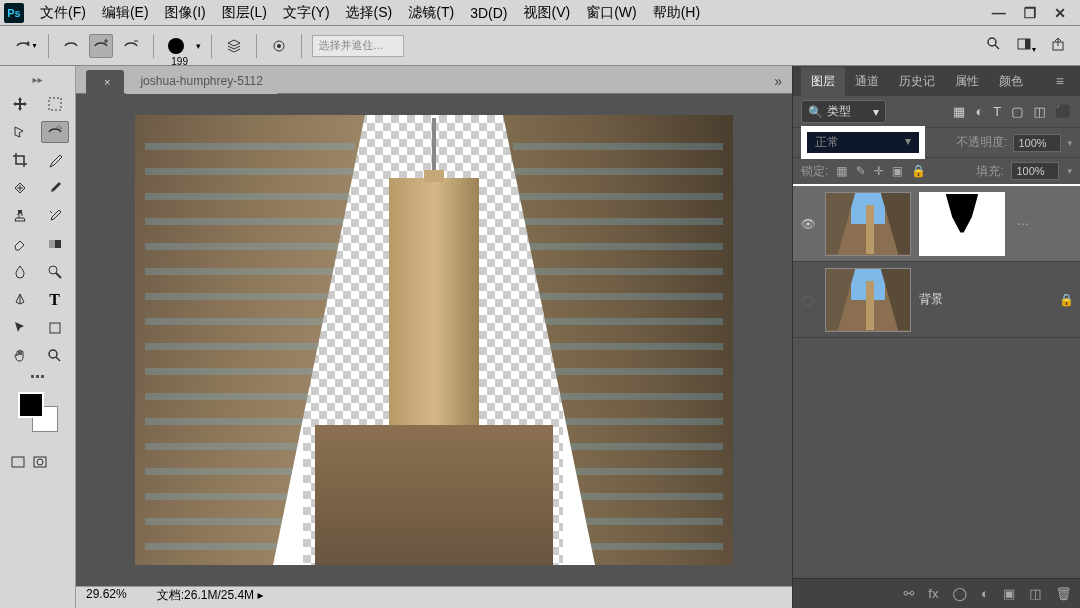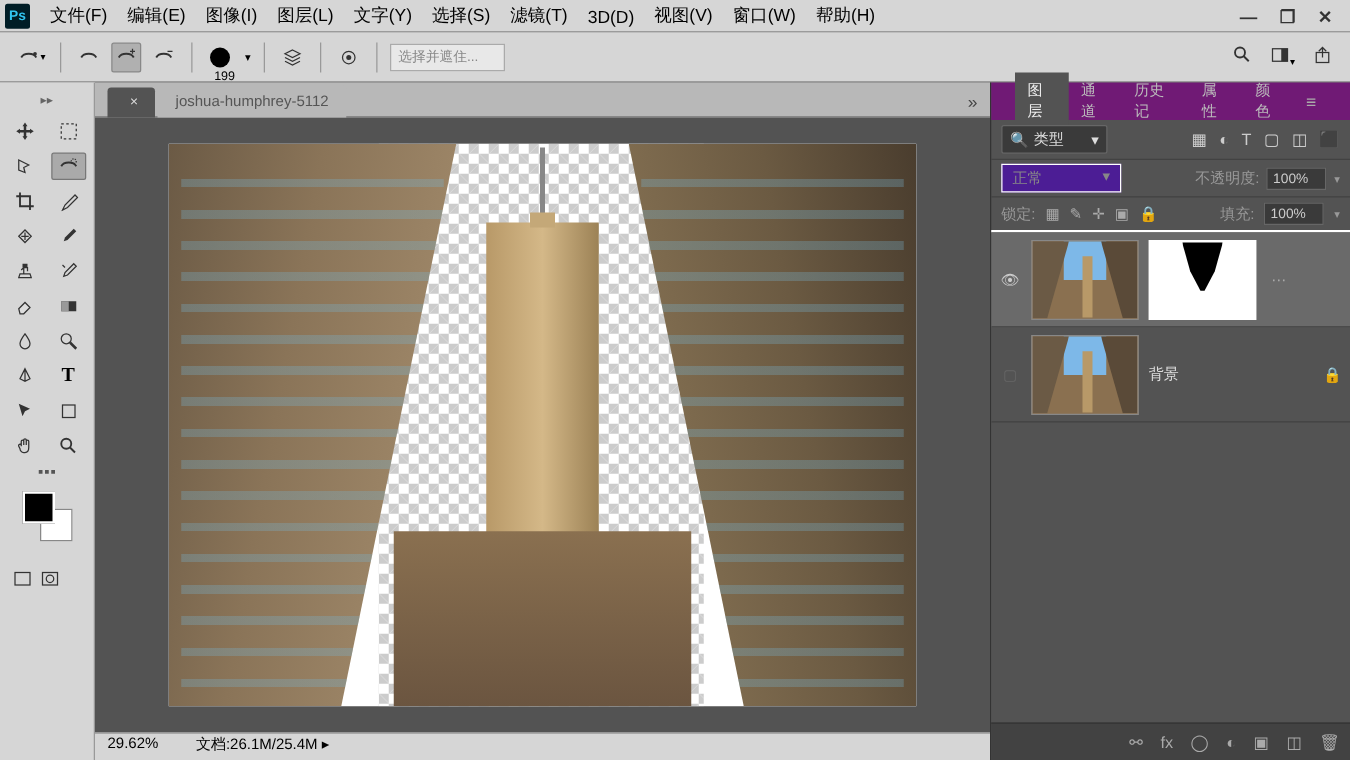--- a/index.html
+++ b/index.html
@@ -39,31 +39,31 @@
 .checker{position:absolute;top:0;right:170px;width:260px;height:100%;background-image:linear-gradient(45deg,#ccc 25%,transparent 25%),linear-gradient(-45deg,#ccc 25%,transparent 25%),linear-gradient(45deg,transparent 75%,#ccc 75%),linear-gradient(-45deg,transparent 75%,#ccc 75%);background-size:16px 16px;background-position:0 0,0 8px,8px -8px,-8px 0;background-color:#fff}
 .bld-left{position:absolute;left:0;top:0;width:230px;height:100%;background:linear-gradient(100deg,#6b5a45 0%,#8a7458 40%,#a89070 100%);clip-path:polygon(0 0,100% 0,60% 100%,0 100%)}
 .bld-right{position:absolute;right:0;top:0;width:230px;height:100%;background:linear-gradient(260deg,#4a3d2e 0%,#6b5a42 40%,#8d7858 100%);clip-path:polygon(0 0,100% 0,100% 100%,40% 100%)}
 .wins{position:absolute;top:10px;left:10px;right:10px;bottom:10px;background-image:repeating-linear-gradient(to bottom,transparent 0,transparent 18px,rgba(120,180,210,0.3) 18px,rgba(120,180,210,0.3) 25px)}
 .tower{position:absolute;left:50%;top:14%;transform:translateX(-50%);width:90px;height:86%;background:linear-gradient(to right,#b89968 0%,#d4b888 50%,#9c8256 100%)}
 .tower::before{content:"";position:absolute;top:-60px;left:50%;transform:translateX(-50%);width:4px;height:60px;background:#888}
 .tower-top{position:absolute;top:-8px;left:50%;transform:translateX(-50%);width:20px;height:12px;background:#c4a878}
 .bld-bot{position:absolute;bottom:0;left:180px;right:180px;height:140px;background:linear-gradient(to top,#6b5540,#8a7050)}
 .statusbar{height:22px;background:#d6d6d6;display:flex;align-items:flex-start;padding:0 10px;font-size:11px;gap:30px;border-top:1px solid #999}
 .panels{width:288px;background:#535353;display:flex;flex-direction:column;border-left:1px solid #333}
-.panel-tabs{height:30px;background:#701a75;display:flex;align-items:center;padding:0 19px}
+.panel-tabs{height:30px;background:#404040;display:flex;align-items:center;padding:0 8px}
 .panel-tab{padding:6px 10px;color:#bbb;font-size:12px;cursor:pointer}
 .panel-tab.active{background:#535353;color:#eee}
 .panel-menu{margin-left:auto;color:#aaa;padding:4px 8px;cursor:pointer;font-size:14px}
 .layer-filter{height:32px;display:flex;align-items:center;padding:0 8px;gap:8px;border-bottom:1px solid #424242}
 .filter-select{display:flex;align-items:center;background:#3a3a3a;border:1px solid #666;border-radius:2px;padding:2px 6px;color:#ddd;font-size:11px;gap:4px}
 .filter-icons{display:flex;gap:10px;margin-left:auto}
 .filter-icons span{color:#ccc;cursor:pointer;font-size:13px}
 .layer-opts{height:30px;display:flex;align-items:center;padding:0 8px;gap:6px;border-bottom:1px solid #424242;color:#999;font-size:11px}
 .layer-opts input{width:48px;background:#3a3a3a;border:1px solid #666;color:#ccc;font-size:11px;padding:2px 4px}
-.blend-select{background:#4c1d95;border:1px solid #ffffff;color:#888;padding:2px 8px;font-size:11px;width:96px}
+.blend-select{background:#0f172a;border:6px solid #ffffff;color:#888;padding:2px 8px;font-size:11px;width:124px}
 .layer-lock{height:28px;display:flex;align-items:center;padding:0 8px;gap:8px;color:#999;font-size:11px;border-bottom:2px solid #ffffff}
 .layer-lock span.ic{color:#aaa;font-size:12px}
 .layers-list{flex:1;background:#535353;overflow-y:auto}
 .layer{display:flex;align-items:center;height:76px;border-bottom:1px solid #424242;padding:0 6px;gap:8px}
 .layer.sel{background:#6a6a6a}
 .eye{width:18px;color:#ccc;cursor:pointer;text-align:center}
 .thumb{width:86px;height:64px;background:#8a7050;border:1px solid #888;position:relative;overflow:hidden}
 .thumb .sky{position:absolute;top:0;left:30%;right:30%;height:50%;background:#7db8e8}
 .thumb .tbl{position:absolute;left:0;top:0;width:35%;height:100%;background:#6b5a45;clip-path:polygon(0 0,100% 0,40% 100%,0 100%)}
 .thumb .tbr{position:absolute;right:0;top:0;width:35%;height:100%;background:#5a4a38;clip-path:polygon(0 0,100% 0,100% 100%,60% 100%)}

